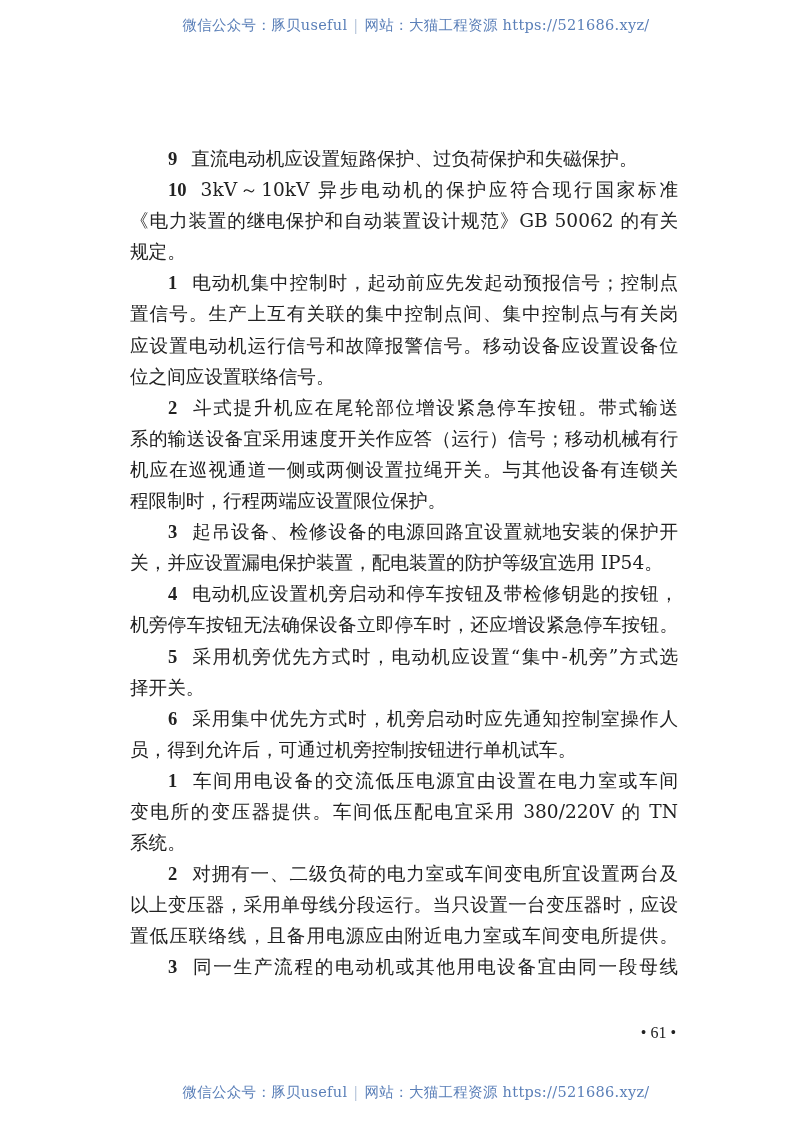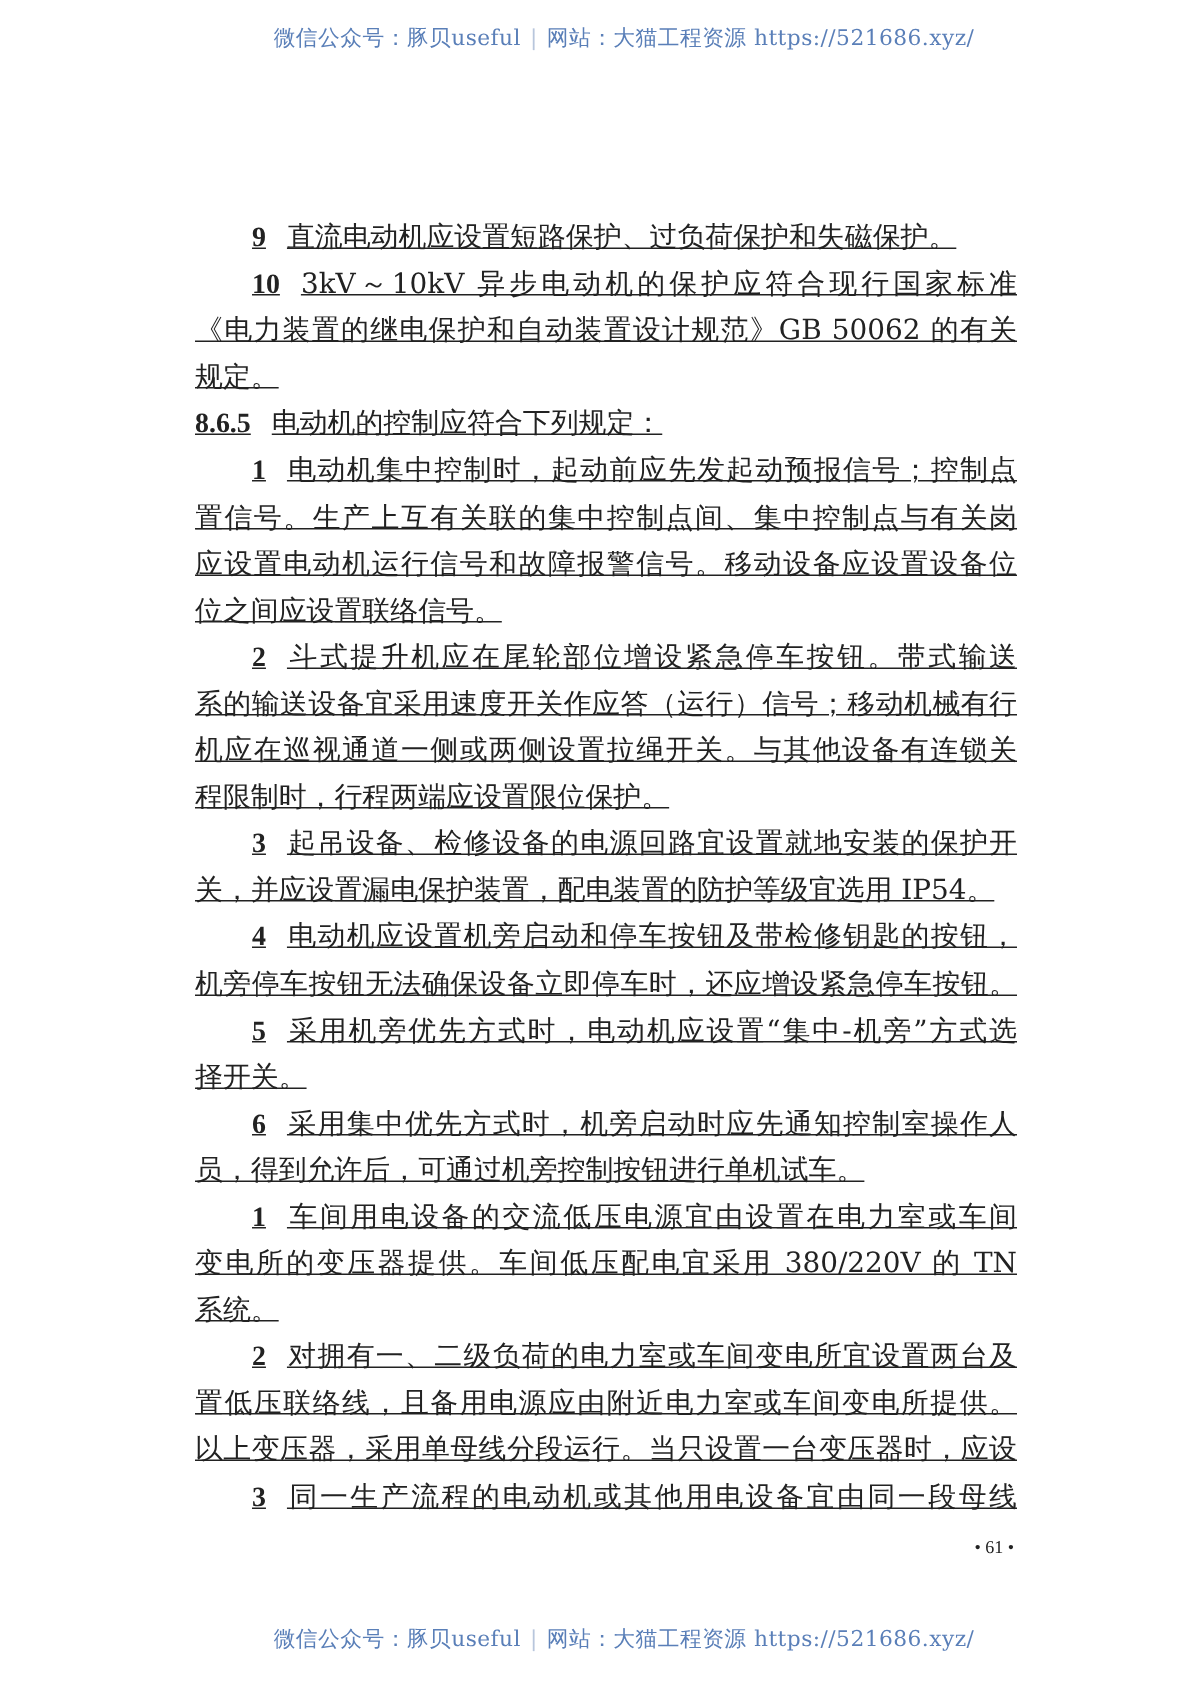--- a/index.html
+++ b/index.html
@@ -4,61 +4,60 @@
 <style>
   html, body { margin:0; padding:0; background:#ffffff; }
   body { width:800px; height:1131px; position:relative; overflow:hidden;
          font-family:"DejaVu Serif","Liberation Serif",serif; color:#222; }
   .wm { position:absolute; left:16px; width:800px; text-align:center;
         font-size:14.5px; color:#5a7fb8; font-family:"DejaVu Serif","Liberation Serif",serif; letter-spacing:0.3px; }
   .wm .sep { color:#b8c6dc; margin:0 6px; }
   .wm.top { top:16px; }
   .wm.bottom { top:1083px; }
   .content { position:absolute; left:130px; top:143px; width:548px; }
-  .line { font-size:18.6px; line-height:31.1px; height:31.1px; white-space:nowrap; text-align:justify; text-align-last:justify;text-decoration:underline; }
+  .line { font-size:18.6px; line-height:31.1px; height:31.1px; white-space:nowrap; text-align:justify; text-align-last:justify; }
   .line.last { text-align-last:left; }
   .indent { padding-left:38px; }
   .num { font-weight:bold; font-family:"Liberation Serif","DejaVu Serif",serif; margin-right:14px; }
-  .pageno { position:absolute; right:124px; top:1024px; font-size:12px; font-family:"Liberation Serif",serif; }
+  .pageno { position:absolute; right:124px; top:1024px; font-size:16px; font-family:"Liberation Serif",serif; }
 </style>
 </head>
 <body>
 
 <div class="wm top">
   <span>微信公众号：豚贝useful</span><span class="sep">|</span><span>网站：大猫工程资源 https://521686.xyz/</span>
 </div>
 
 <div class="content" id="content">
     <div class="line indent last"><span class="num">9</span><span>直流电动机应设置短路保护、过负荷保护和失磁保护。</span></div>
     <div class="line indent"><span class="num">10</span><span>3kV～10kV 异步电动机的保护应符合现行国家标准</span></div>
     <div class="line"><span>《电力装置的继电保护和自动装置设计规范》GB 50062 的有关</span></div>
     <div class="line last"><span>规定。</span></div>
-    <div class="line last"><span class="num">8.6.5</span><span>电动机的控制应符合下列规定：</span></div>
     <div class="line indent"><span class="num">1</span><span>电动机集中控制时，起动前应先发起动预报信号；控制点</span></div>
     <div class="line"><span>置信号。生产上互有关联的集中控制点间、集中控制点与有关岗</span></div>
     <div class="line"><span>应设置电动机运行信号和故障报警信号。移动设备应设置设备位</span></div>
     <div class="line last"><span>位之间应设置联络信号。</span></div>
     <div class="line indent"><span class="num">2</span><span>斗式提升机应在尾轮部位增设紧急停车按钮。带式输送</span></div>
     <div class="line"><span>系的输送设备宜采用速度开关作应答（运行）信号；移动机械有行</span></div>
     <div class="line"><span>机应在巡视通道一侧或两侧设置拉绳开关。与其他设备有连锁关</span></div>
     <div class="line last"><span>程限制时，行程两端应设置限位保护。</span></div>
     <div class="line indent"><span class="num">3</span><span>起吊设备、检修设备的电源回路宜设置就地安装的保护开</span></div>
     <div class="line last"><span>关，并应设置漏电保护装置，配电装置的防护等级宜选用 IP54。</span></div>
     <div class="line indent"><span class="num">4</span><span>电动机应设置机旁启动和停车按钮及带检修钥匙的按钮，</span></div>
     <div class="line"><span>机旁停车按钮无法确保设备立即停车时，还应增设紧急停车按钮。</span></div>
     <div class="line indent"><span class="num">5</span><span>采用机旁优先方式时，电动机应设置“集中-机旁”方式选</span></div>
     <div class="line last"><span>择开关。</span></div>
     <div class="line indent"><span class="num">6</span><span>采用集中优先方式时，机旁启动时应先通知控制室操作人</span></div>
     <div class="line last"><span>员，得到允许后，可通过机旁控制按钮进行单机试车。</span></div>
     <div class="line indent"><span class="num">1</span><span>车间用电设备的交流低压电源宜由设置在电力室或车间</span></div>
     <div class="line"><span>变电所的变压器提供。车间低压配电宜采用 380/220V 的 TN</span></div>
     <div class="line last"><span>系统。</span></div>
     <div class="line indent"><span class="num">2</span><span>对拥有一、二级负荷的电力室或车间变电所宜设置两台及</span></div>
+    <div class="line"><span>以上变压器，采用单母线分段运行。当只设置一台变压器时，应设</span></div>
     <div class="line"><span>置低压联络线，且备用电源应由附近电力室或车间变电所提供。</span></div>
-    <div class="line"><span>以上变压器，采用单母线分段运行。当只设置一台变压器时，应设</span></div>
     <div class="line indent"><span class="num">3</span><span>同一生产流程的电动机或其他用电设备宜由同一段母线</span></div>
   </div>
 
 <div class="pageno">• 61 •</div>
 
 <div class="wm bottom">
   <span>微信公众号：豚贝useful</span><span class="sep">|</span><span>网站：大猫工程资源 https://521686.xyz/</span>
 </div>
 
 </body></html>

